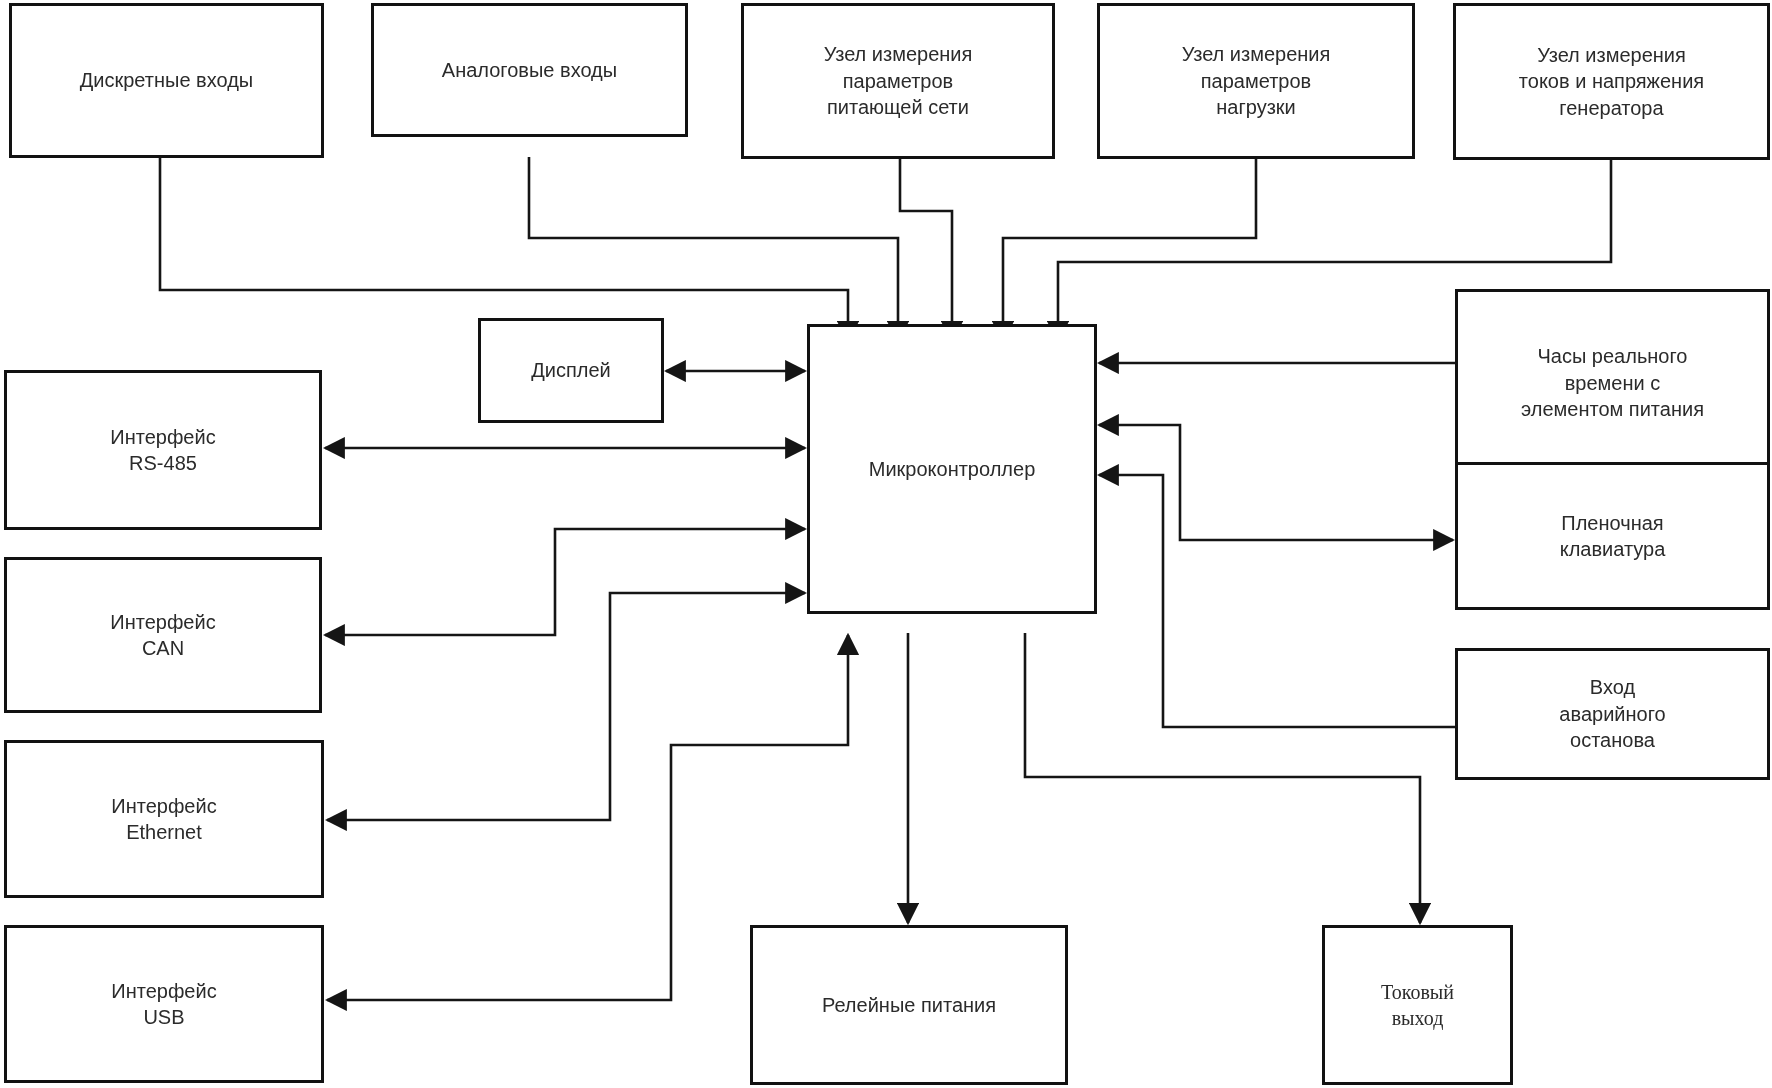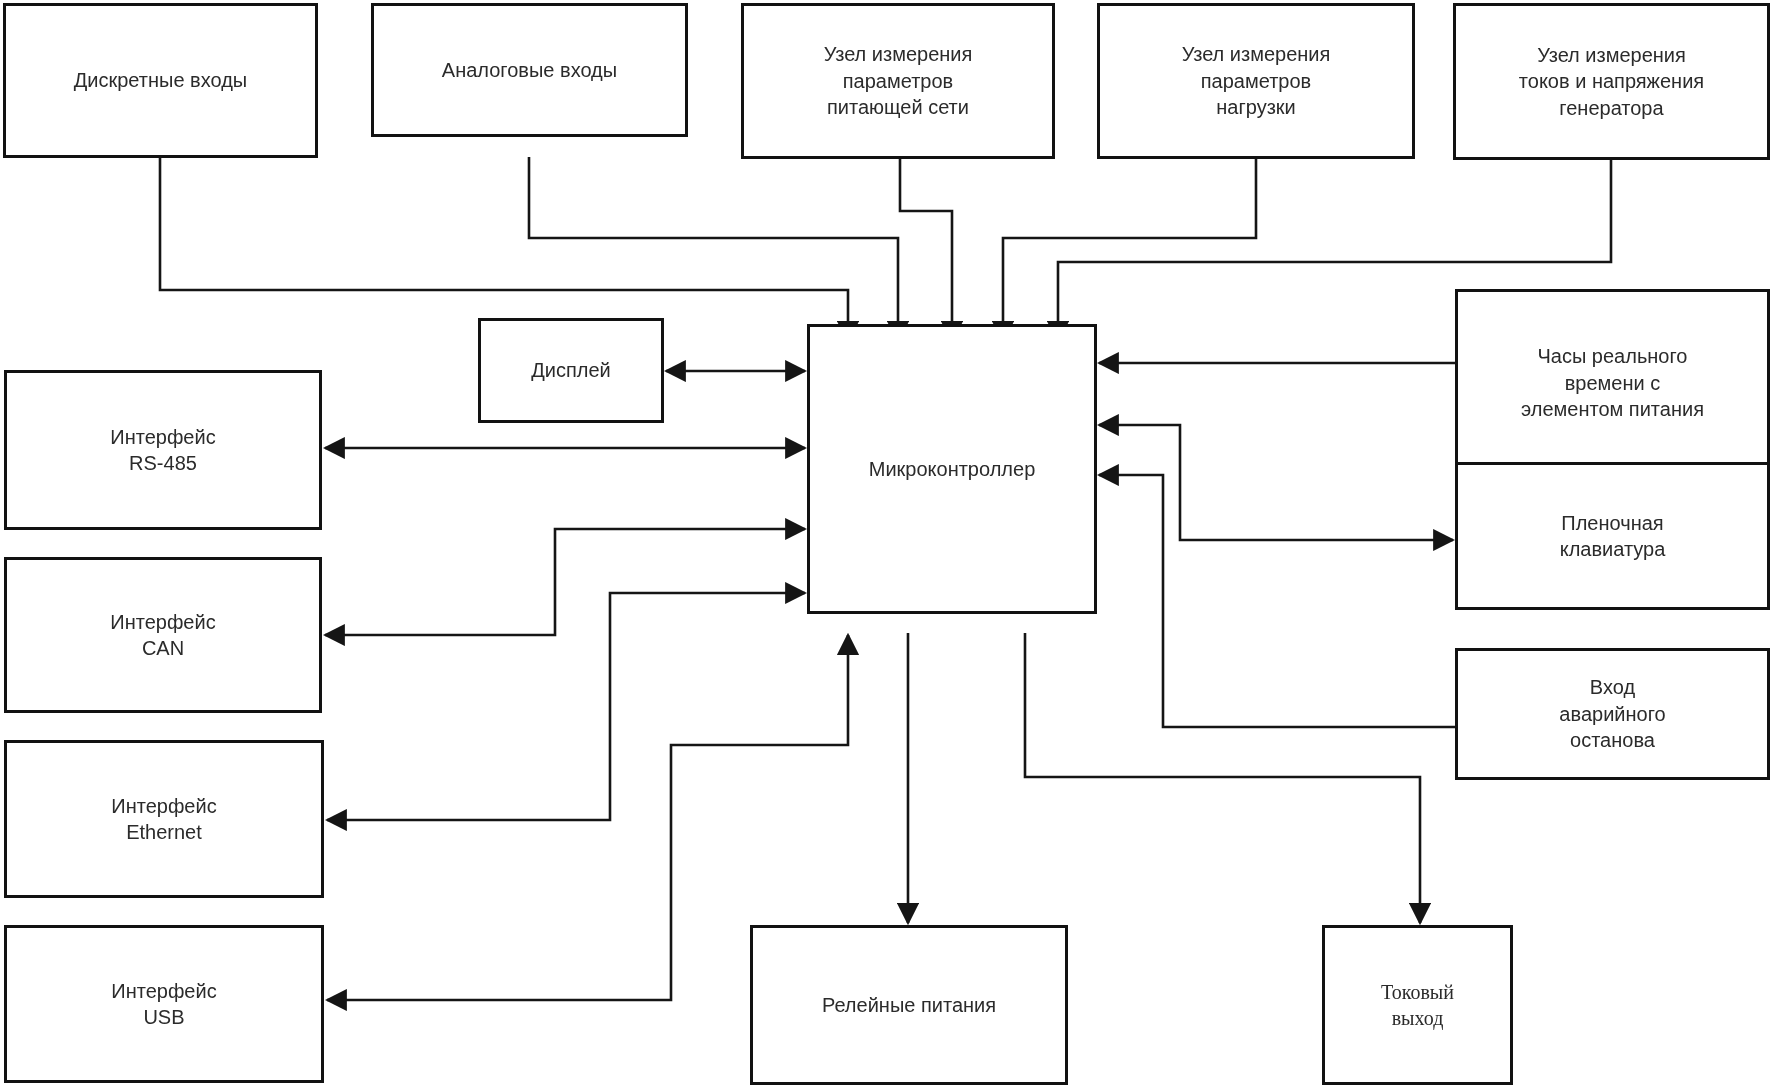--- a/index.html
+++ b/index.html
@@ -17,21 +17,21 @@
     border:3px solid #121212;
     background:#ffffff;
     display:flex;align-items:center;justify-content:center;
     text-align:center;
     color:#2b2b2b;
     font-size:20px;
     line-height:1.32;
     white-space:pre-line;
   }
   
-  .n-discrete {left:3px;   top:3px;   width:315px;height:155px;}
+  .n-discrete {left:9px;   top:3px;   width:315px;height:155px;}
   .n-analog   {left:371px; top:3px;   width:317px;height:134px;}
   .n-mains    {left:741px; top:3px;   width:314px;height:156px;}
   .n-load     {left:1097px;top:3px;   width:318px;height:156px;}
   .n-gen      {left:1453px;top:3px;   width:317px;height:157px;}
   .n-display  {left:478px; top:318px; width:186px;height:105px;}
   .n-mcu      {left:807px; top:324px; width:290px;height:290px;}
   .n-rs485    {left:4px;   top:370px; width:318px;height:160px;}
   .n-can      {left:4px;   top:557px; width:318px;height:156px;}
   .n-ethernet {left:4px;   top:740px; width:320px;height:158px;}
   .n-usb      {left:4px;   top:925px; width:320px;height:158px;}

